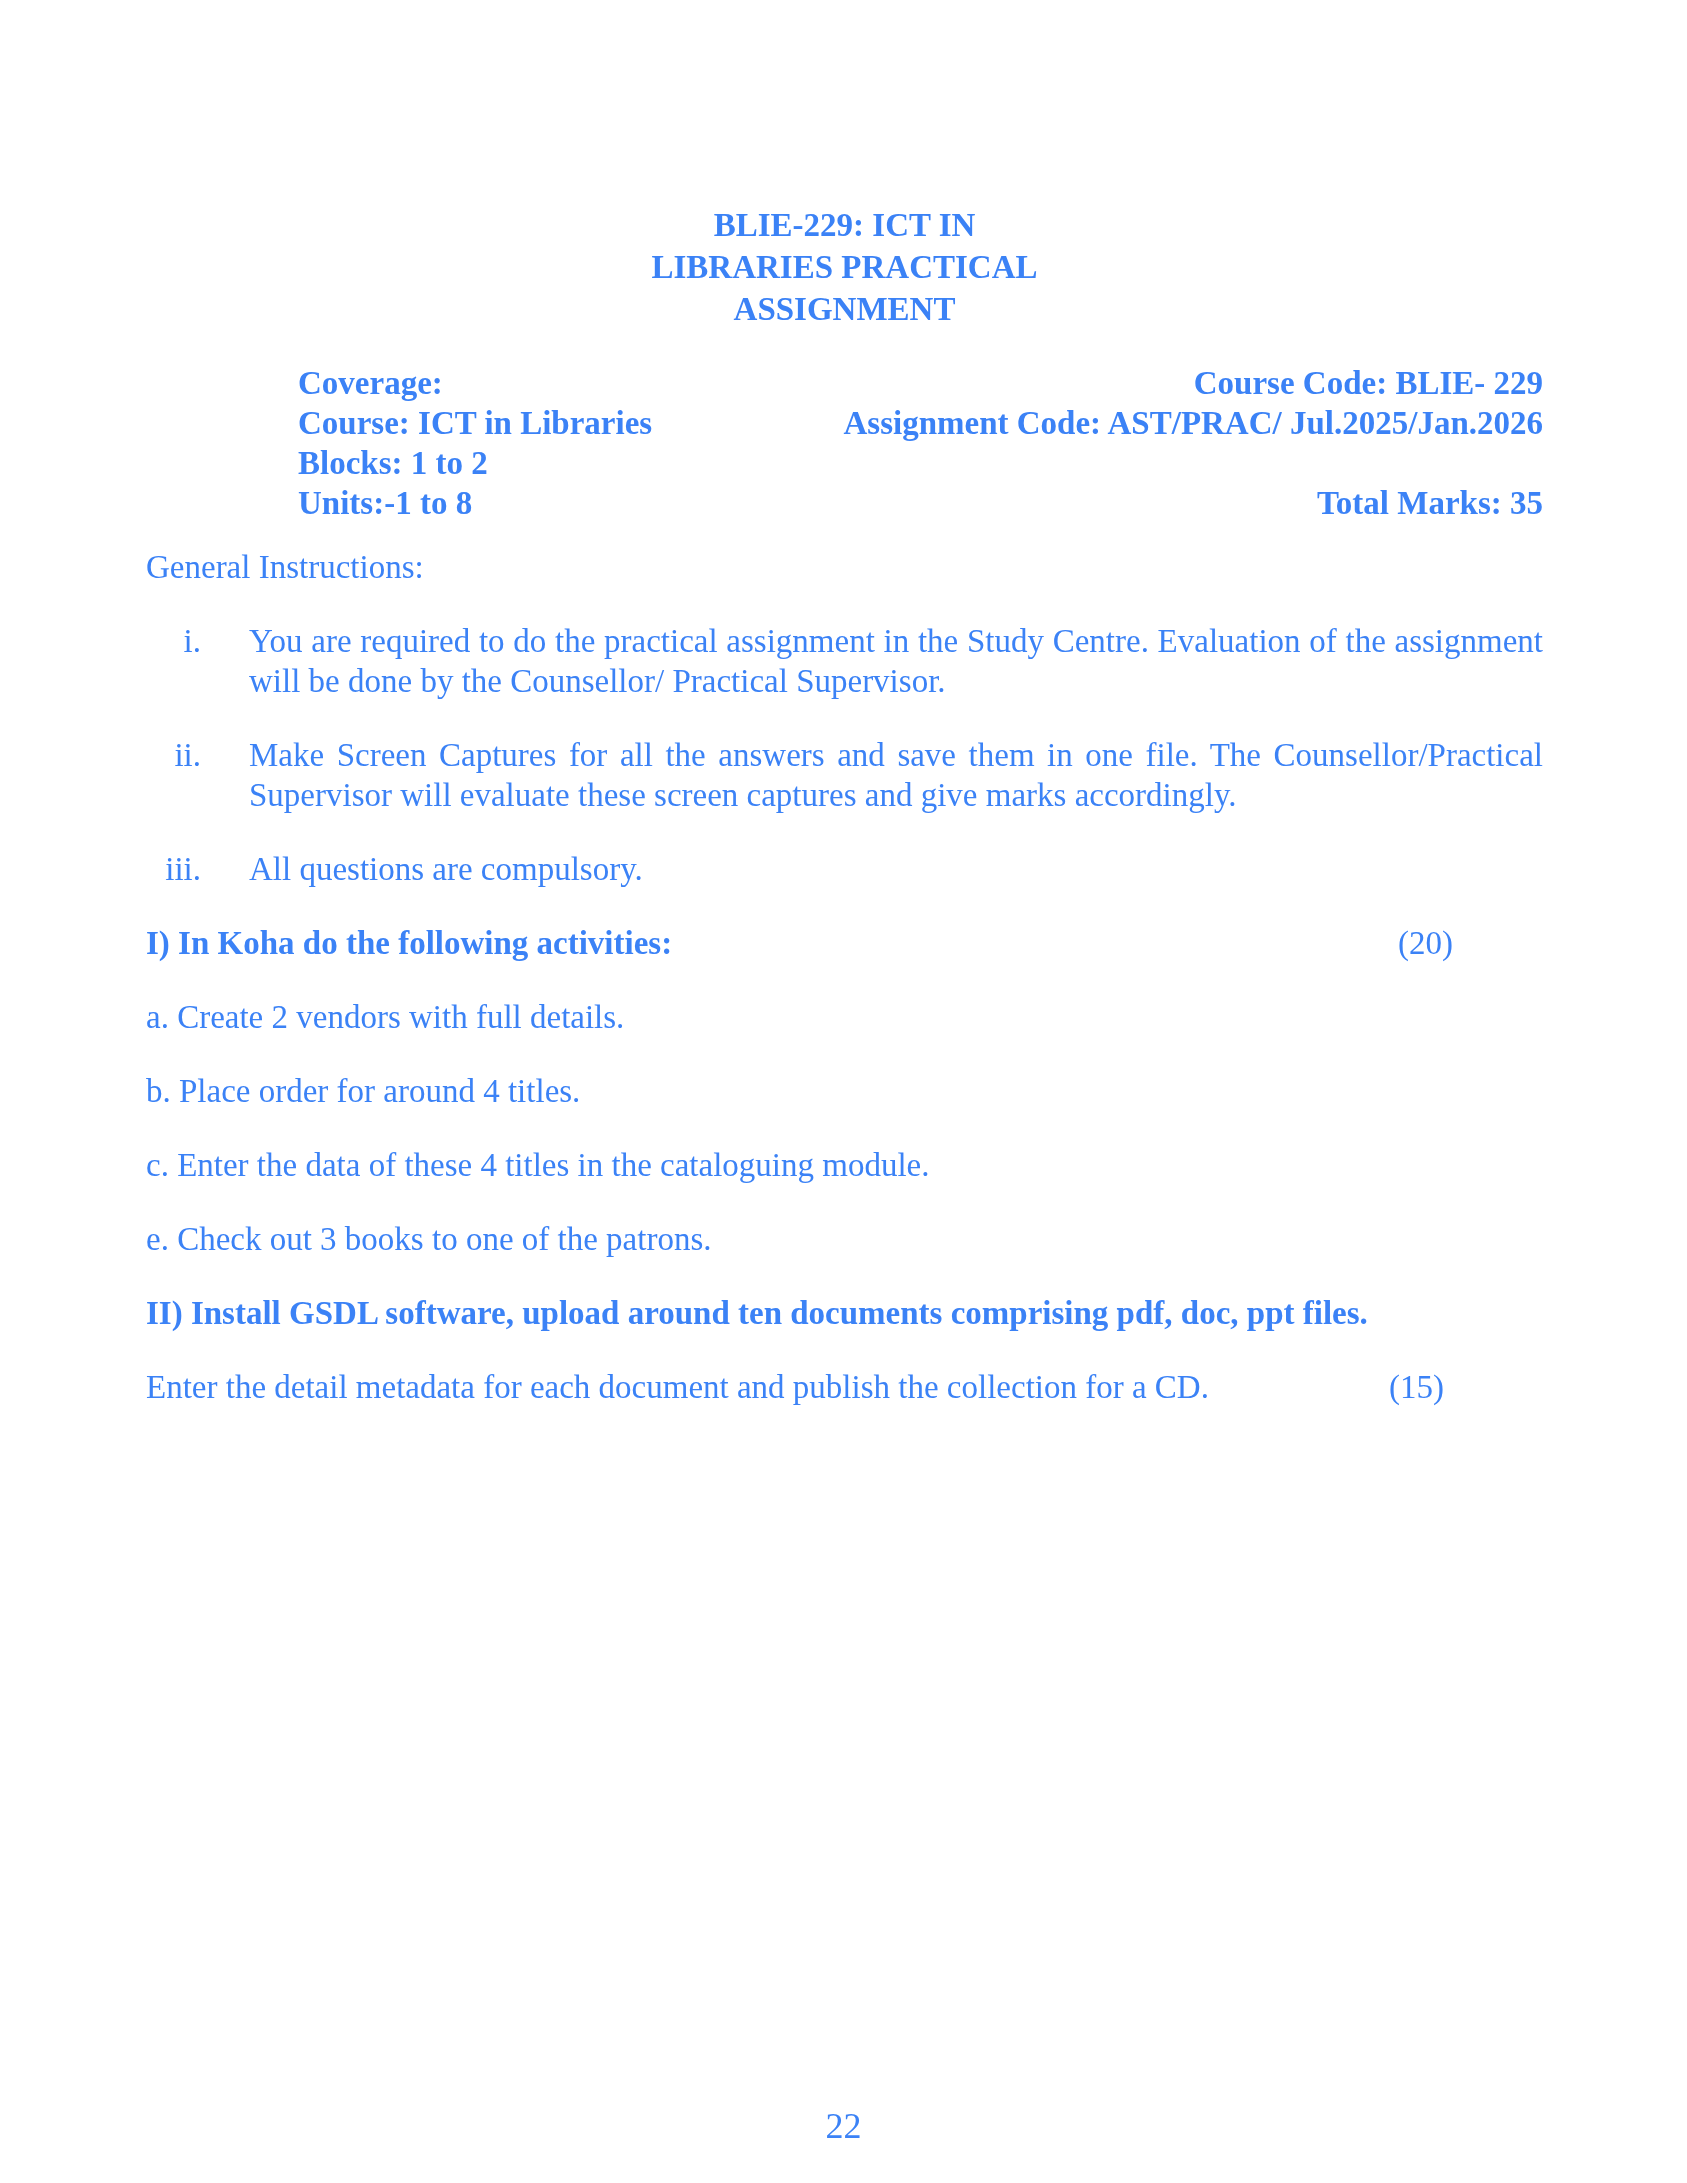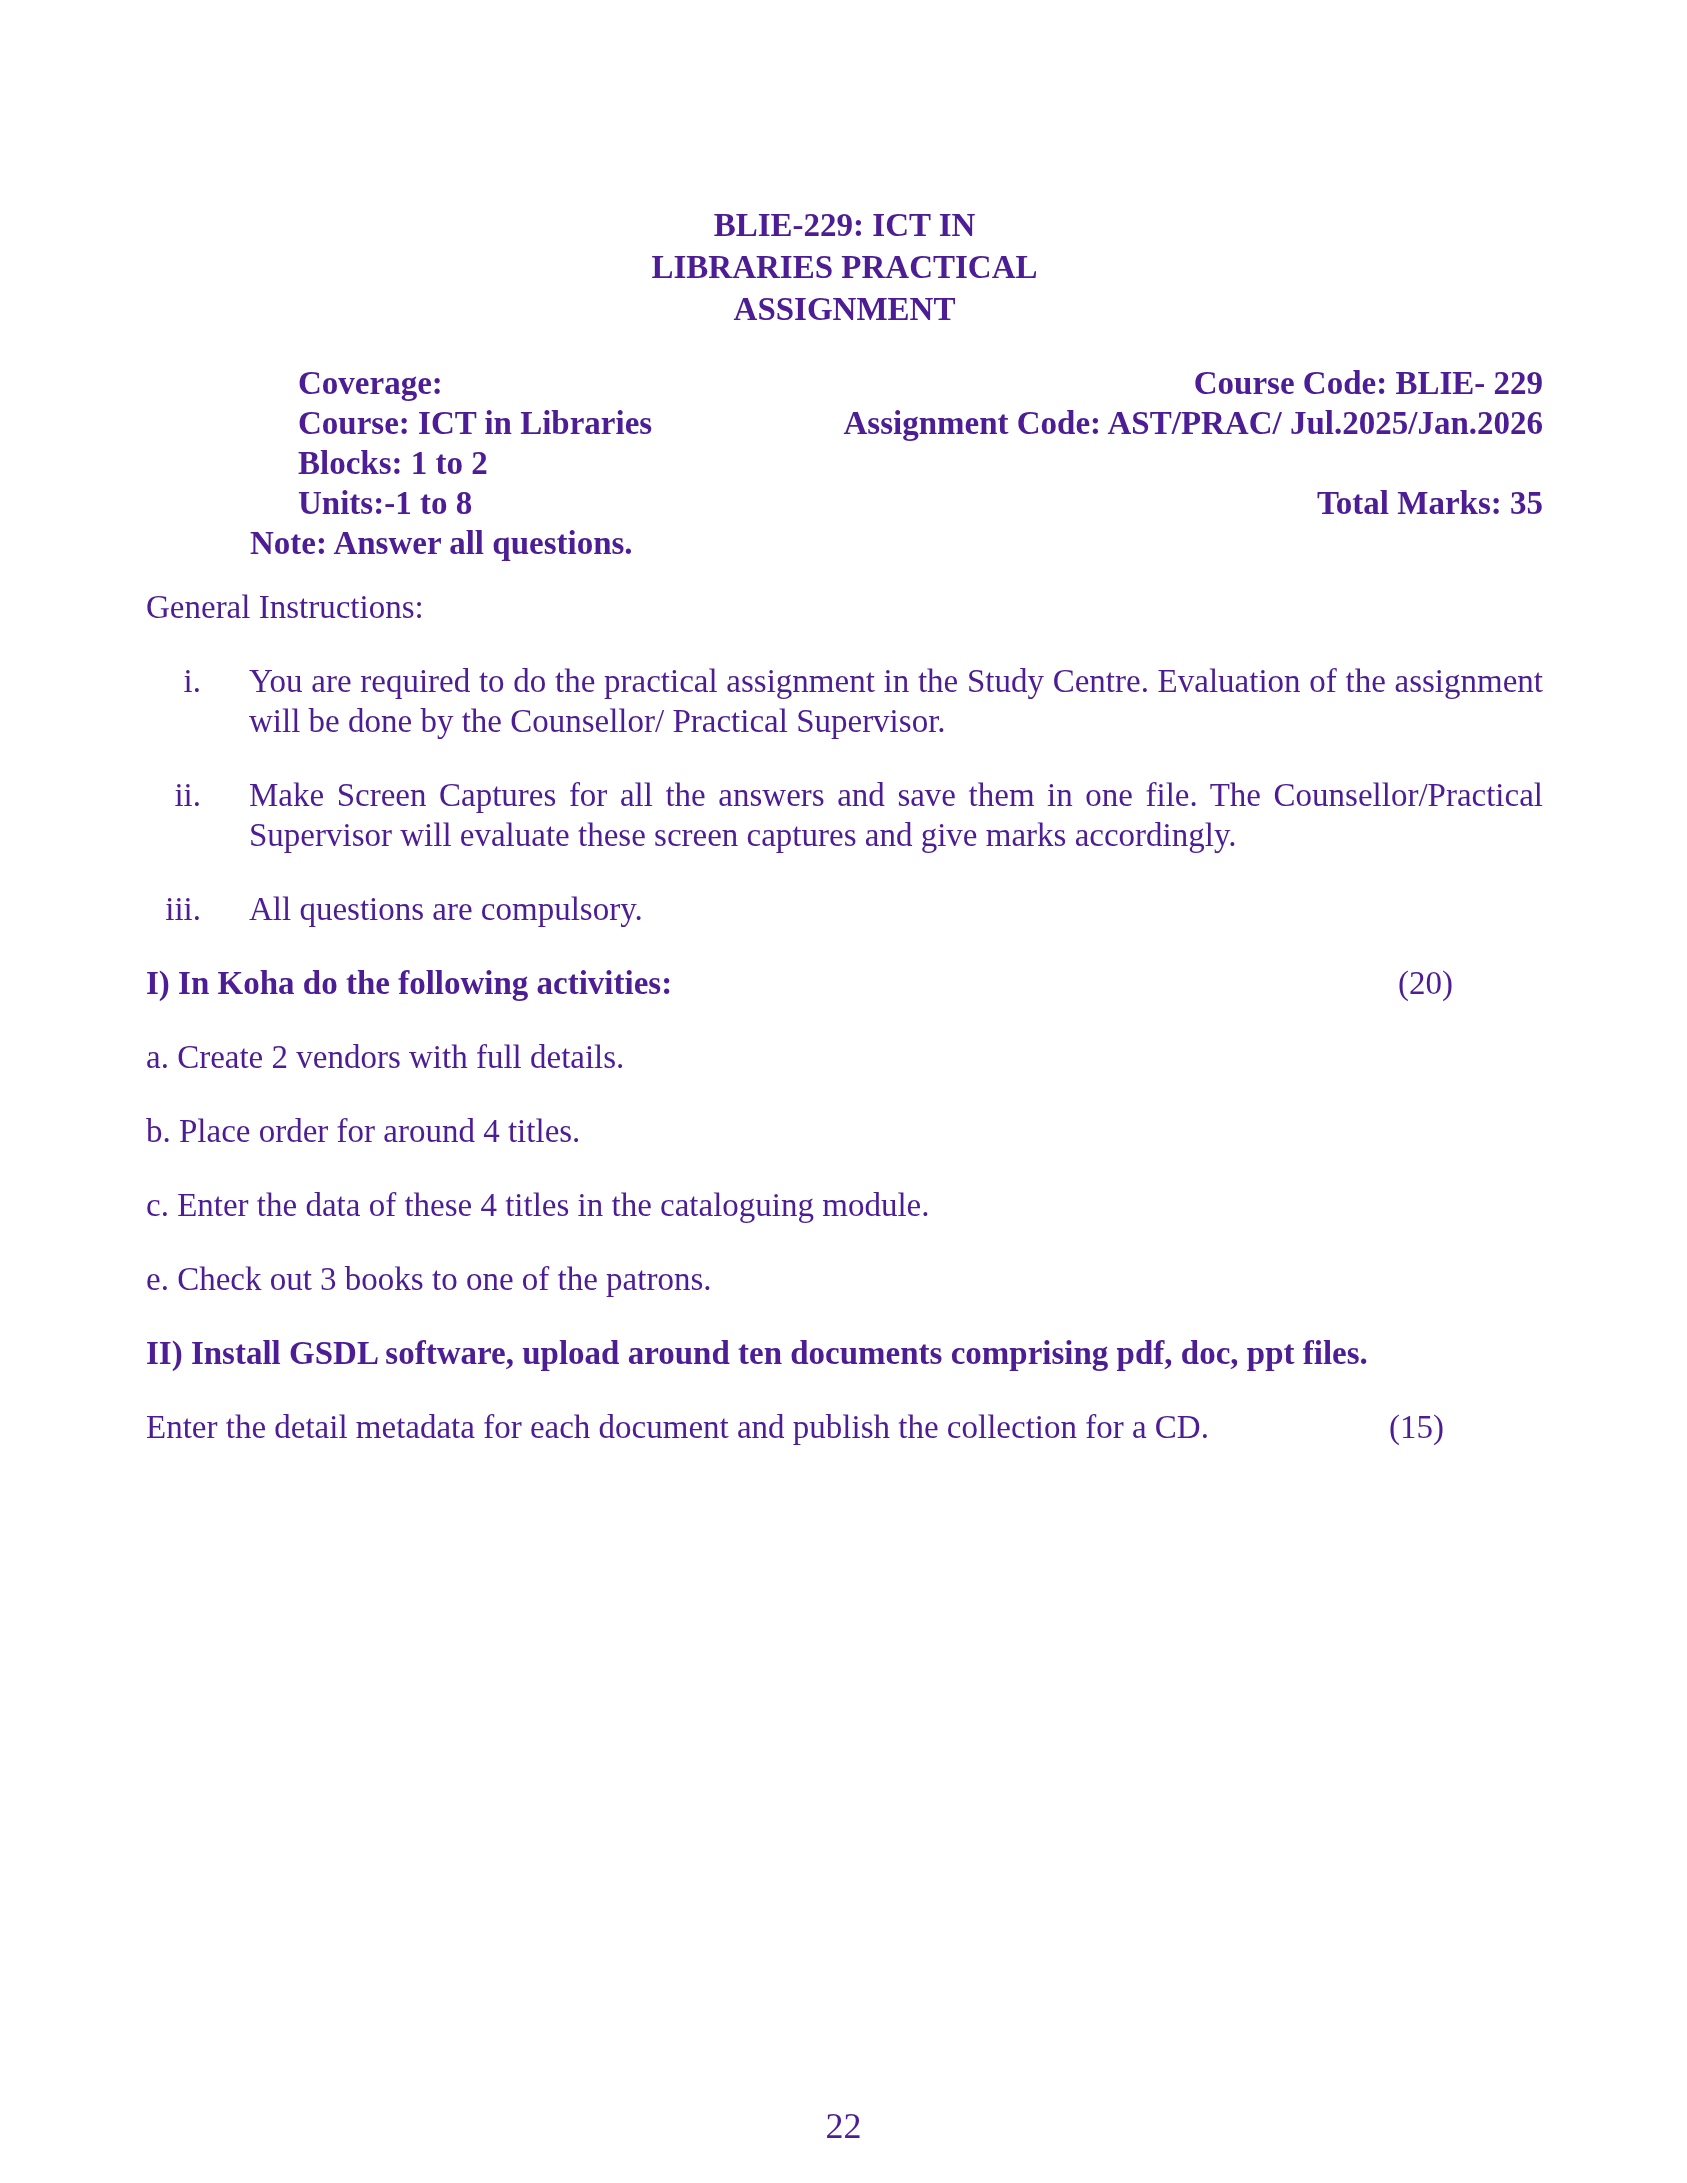--- a/index.html
+++ b/index.html
@@ -6,21 +6,21 @@
     margin: 0;
     padding: 0;
     background: #ffffff;
   }
   .page {
     position: relative;
     width: 1687px;
     height: 2183px;
     margin: 0 auto;
     background: #ffffff;
-    color: #4c1d95;
+    color: #3b82f6;
     font-family: "Liberation Serif", "DejaVu Serif", serif;
     font-size: 33px;
     box-sizing: border-box;
     padding: 204px 144px 0 146px;
     overflow: hidden;
   }
   .doc-title {
     text-align: center;
     font-weight: bold;
     line-height: 42px;
@@ -113,24 +113,20 @@
       <span class="header-right">Assignment Code: AST/PRAC/ Jul.2025/Jan.2026</span>
     </div>
     <div class="header-row">
       <span class="header-left">Blocks: 1 to 2</span>
       <span class="header-right"></span>
     </div>
     <div class="header-row">
       <span class="header-left">Units:-1 to 8</span>
       <span class="header-right">Total Marks: 35</span>
     </div>
-    <div class="header-row note-row">
-      <span class="header-left">Note: Answer all questions.</span>
-      <span class="header-right"></span>
-    </div>
   </div>
 
   <div class="gi-heading">General Instructions:</div>
 
   <div>
     <div class="gi-item">
       <span class="gi-num">i.</span>
       <span class="gi-text">You are required to do the practical assignment in the Study Centre. Evaluation of the assignment will be done by the Counsellor/ Practical Supervisor.</span>
     </div>
     <div class="gi-item">

